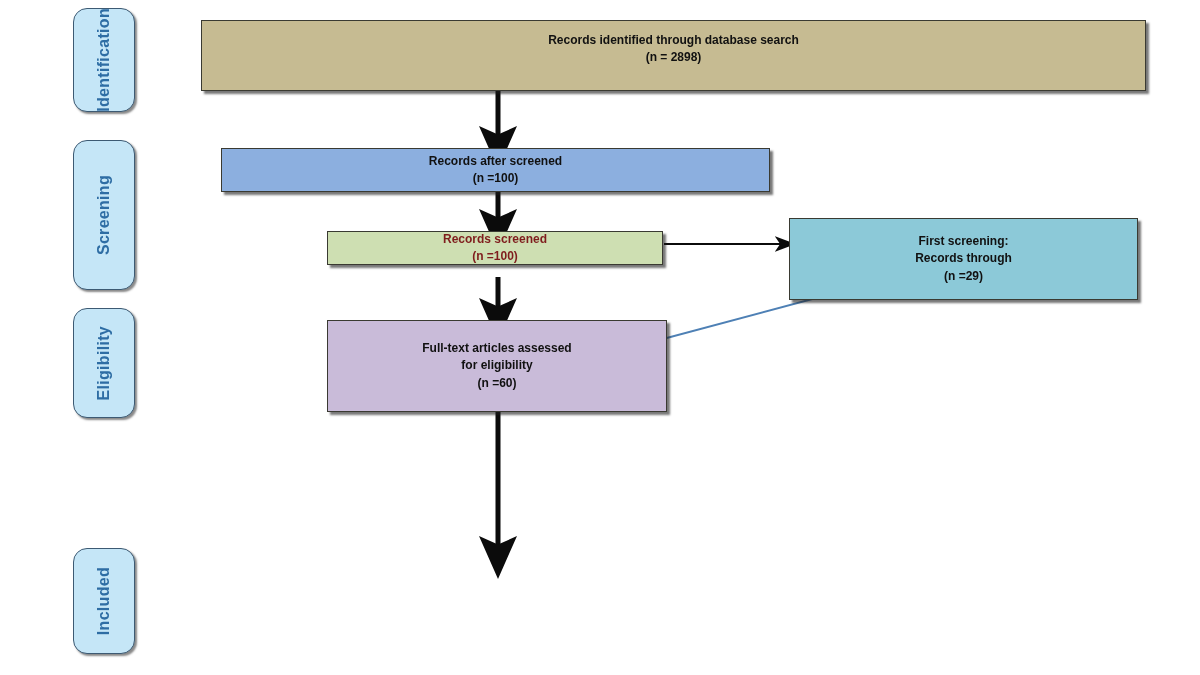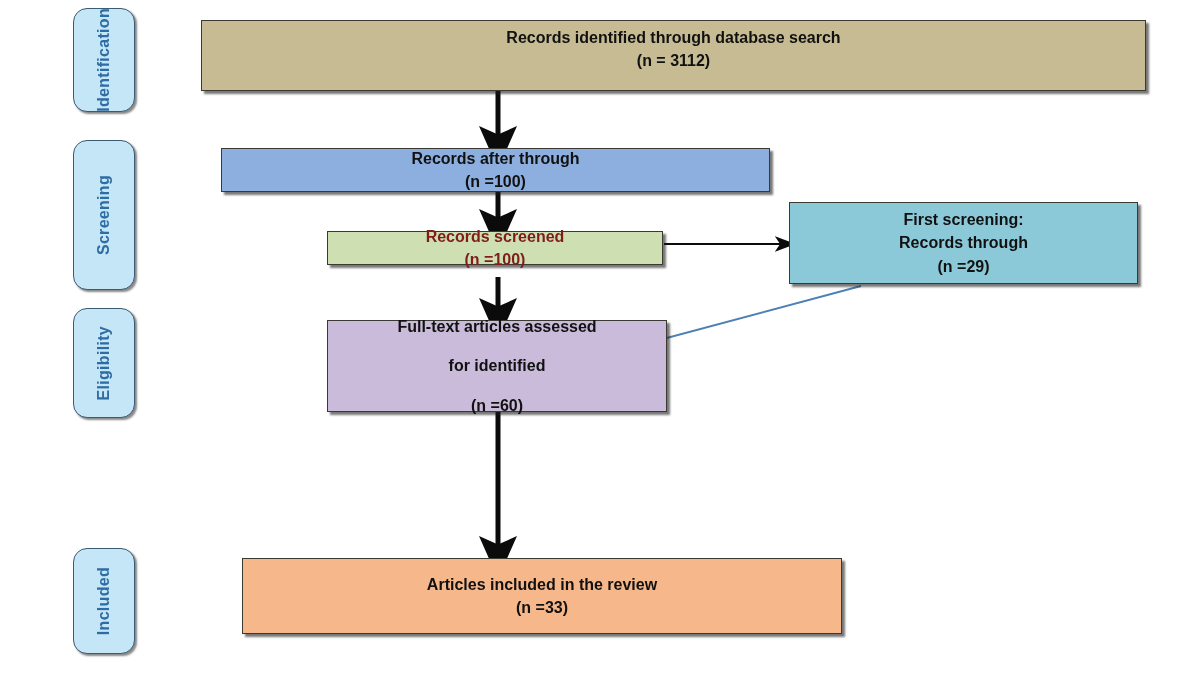--- a/index.html
+++ b/index.html
@@ -40,21 +40,21 @@
     position: absolute;
     border: 1.5px solid #3a3a32;
     box-shadow: 2.5px 2.5px 2px rgba(30,30,30,0.6);
     display: flex;
     flex-direction: column;
     align-items: center;
     justify-content: center;
     box-sizing: border-box;
     color: #111111;
     font-weight: 700;
-    font-size: 16px;
+    font-size: 12px;
     line-height: 1.45;
     text-align: center;
     padding: 4px 8px;
   }
   .flow-box .ln { display: block; }
   .flow-box .gap { display: block; height: 13px; }
   svg.connectors {
     position: absolute;
     left: 0;
     top: 0;
@@ -96,39 +96,35 @@
     <line id="conn-0" stroke="#0B0B0B" stroke-width="5" marker-end="url(#arrowThick)" x1="498" y1="91" x2="498" y2="147"></line>
     <line id="conn-1" stroke="#0B0B0B" stroke-width="5" marker-end="url(#arrowThick)" x1="498" y1="192" x2="498" y2="230"></line>
     <line id="conn-2" stroke="#0B0B0B" stroke-width="5" marker-end="url(#arrowThick)" x1="498" y1="277" x2="498" y2="319"></line>
     <line id="conn-3" stroke="#0B0B0B" stroke-width="5" marker-end="url(#arrowThick)" x1="498" y1="412" x2="498" y2="557"></line>
     <line id="conn-4" stroke="#0B0B0B" stroke-width="2.2" marker-end="url(#arrowThin)" x1="664" y1="244" x2="788" y2="244"></line>
     <line id="conn-5" stroke="#4E80B5" stroke-width="2" marker-end="url(#arrowBlue)" x1="861" y1="286" x2="633" y2="347"></line>
   </svg>
 
   <div class="flow-box" id="box-records-identified" style="left: 201px; top: 20px; width: 945px; height: 71px; background: rgb(198, 187, 146); border-color: rgb(58, 58, 50); color: rgb(17, 17, 17);">
       <span class="ln">Records identified through database search</span>
-      <span class="ln">(n = 3112)</span>
+      <span class="ln">(n = 2898)</span>
       <span class="gap"></span>
     </div>
   <div class="flow-box" id="box-records-after-removed" style="left: 221px; top: 148px; width: 549px; height: 44px; background: rgb(140, 175, 223); border-color: rgb(58, 58, 50); color: rgb(17, 17, 17);">
-      <span class="ln">Records after through</span>
+      <span class="ln">Records after screened</span>
       <span class="ln">(n =100)</span>
     </div>
   <div class="flow-box" id="box-records-screened" style="left: 327px; top: 231px; width: 336px; height: 34px; background: rgb(206, 223, 178); border-color: rgb(58, 58, 50); color: #7f1d1d;">
       <span class="ln">Records screened</span>
       <span class="ln">(n =100)</span>
     </div>
-  <div class="flow-box" id="box-records-excluded" style="left: 789px; top: 202px; width: 349px; height: 82px; background: rgb(140, 201, 216); border-color: rgb(58, 58, 50); color: rgb(17, 17, 17);">
+  <div class="flow-box" id="box-records-excluded" style="left: 789px; top: 218px; width: 349px; height: 82px; background: rgb(140, 201, 216); border-color: rgb(58, 58, 50); color: rgb(17, 17, 17);">
       <span class="ln" style="font-weight: 700;">First screening:</span>
       <span class="ln">Records through</span>
       <span class="ln">(n =29)</span>
     </div>
-  <div class="flow-box" id="box-full-text-assessed" style="left: 327px; top: 320px; width: 340px; height: 92px; background: rgb(201, 187, 217); border-color: rgb(58, 58, 50); color: rgb(17, 17, 17); gap: 16px;">
+  <div class="flow-box" id="box-full-text-assessed" style="left: 327px; top: 320px; width: 340px; height: 92px; background: rgb(201, 187, 217); border-color: rgb(58, 58, 50); color: rgb(17, 17, 17);">
       <span class="ln">Full-text articles assessed</span>
-      <span class="ln">for identified</span>
+      <span class="ln">for eligibility</span>
       <span class="ln">(n =60)</span>
-    </div>
-  <div class="flow-box" id="box-articles-included" style="left: 242px; top: 558px; width: 600px; height: 76px; background: rgb(246, 184, 138); border-color: rgb(58, 58, 50); color: rgb(17, 17, 17);">
-      <span class="ln">Articles included in the review</span>
-      <span class="ln">(n =33)</span>
     </div>
 
 </div>
 
 </body></html>

